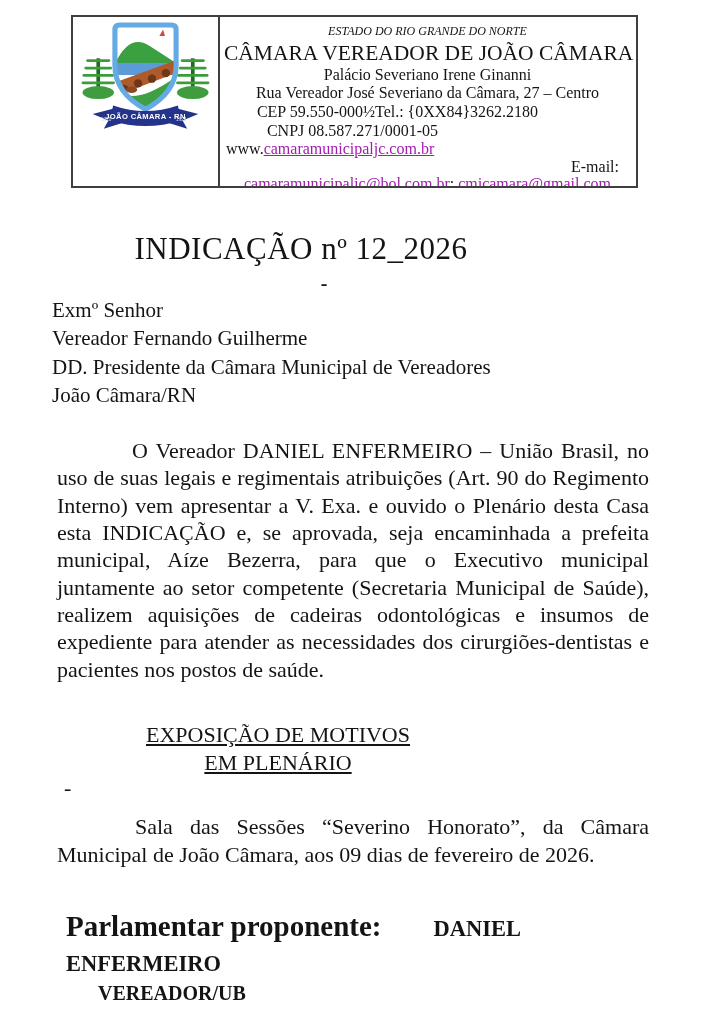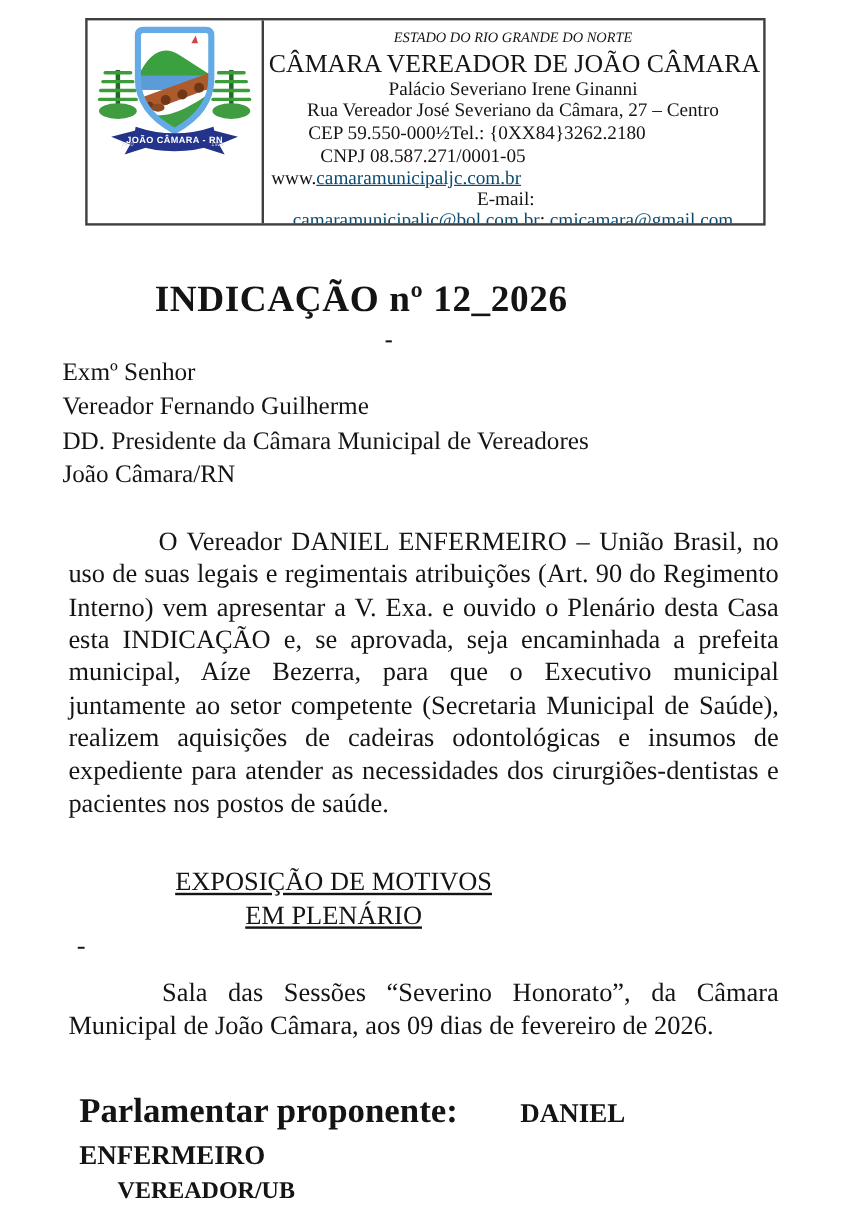--- a/index.html
+++ b/index.html
@@ -16,27 +16,27 @@
     width:147px;min-width:147px;border-right:2px solid #3f3f3f;
     display:flex;align-items:flex-start;justify-content:center;box-sizing:border-box;
   }
   .info-cell{flex:1;padding:2px 5px 1px 4px;overflow:hidden;}
   .hl{font-size:16px;line-height:18px;text-align:center;white-space:nowrap;}
   .hl-state{font-style:italic;font-size:12px;line-height:20px;padding-top:2px;}
   .hl-org{font-size:21.5px;line-height:25px;}
   .hl-cep{padding-right:60px;line-height:19px;}
   .hl-cnpj{padding-right:150px;line-height:19px;}
   .hl-www{text-align:left;padding-left:2px;line-height:18px;}
-  .hl-email-label{padding-right:12px;line-height:17px;}
+  .hl-email-label{text-align:right;padding-right:12px;line-height:17px;}
   .hl-emails{line-height:18px;}
-  .lnk{color:#0c4a6e;text-decoration:underline;cursor:pointer;}
+  .lnk{color:#a21caf;text-decoration:underline;cursor:pointer;}
   
   .doc-title{
     position:absolute;top:231px;left:0;width:602px;text-align:center;
-    font-size:31px;font-weight:bold;letter-spacing:0.5px;
+    font-size:31px;font-weight:normal;letter-spacing:0.5px;
   }
   .title-dash{
     position:absolute;top:272px;left:0;width:648px;text-align:center;
     font-size:20px;font-weight:bold;
   }
   .recipient{position:absolute;left:52px;top:296px;font-size:21px;line-height:28.4px;}
   .body-par{
     position:absolute;left:57px;top:437px;width:592px;
     font-size:22px;line-height:27.35px;text-align:justify;text-indent:75px;
   }

